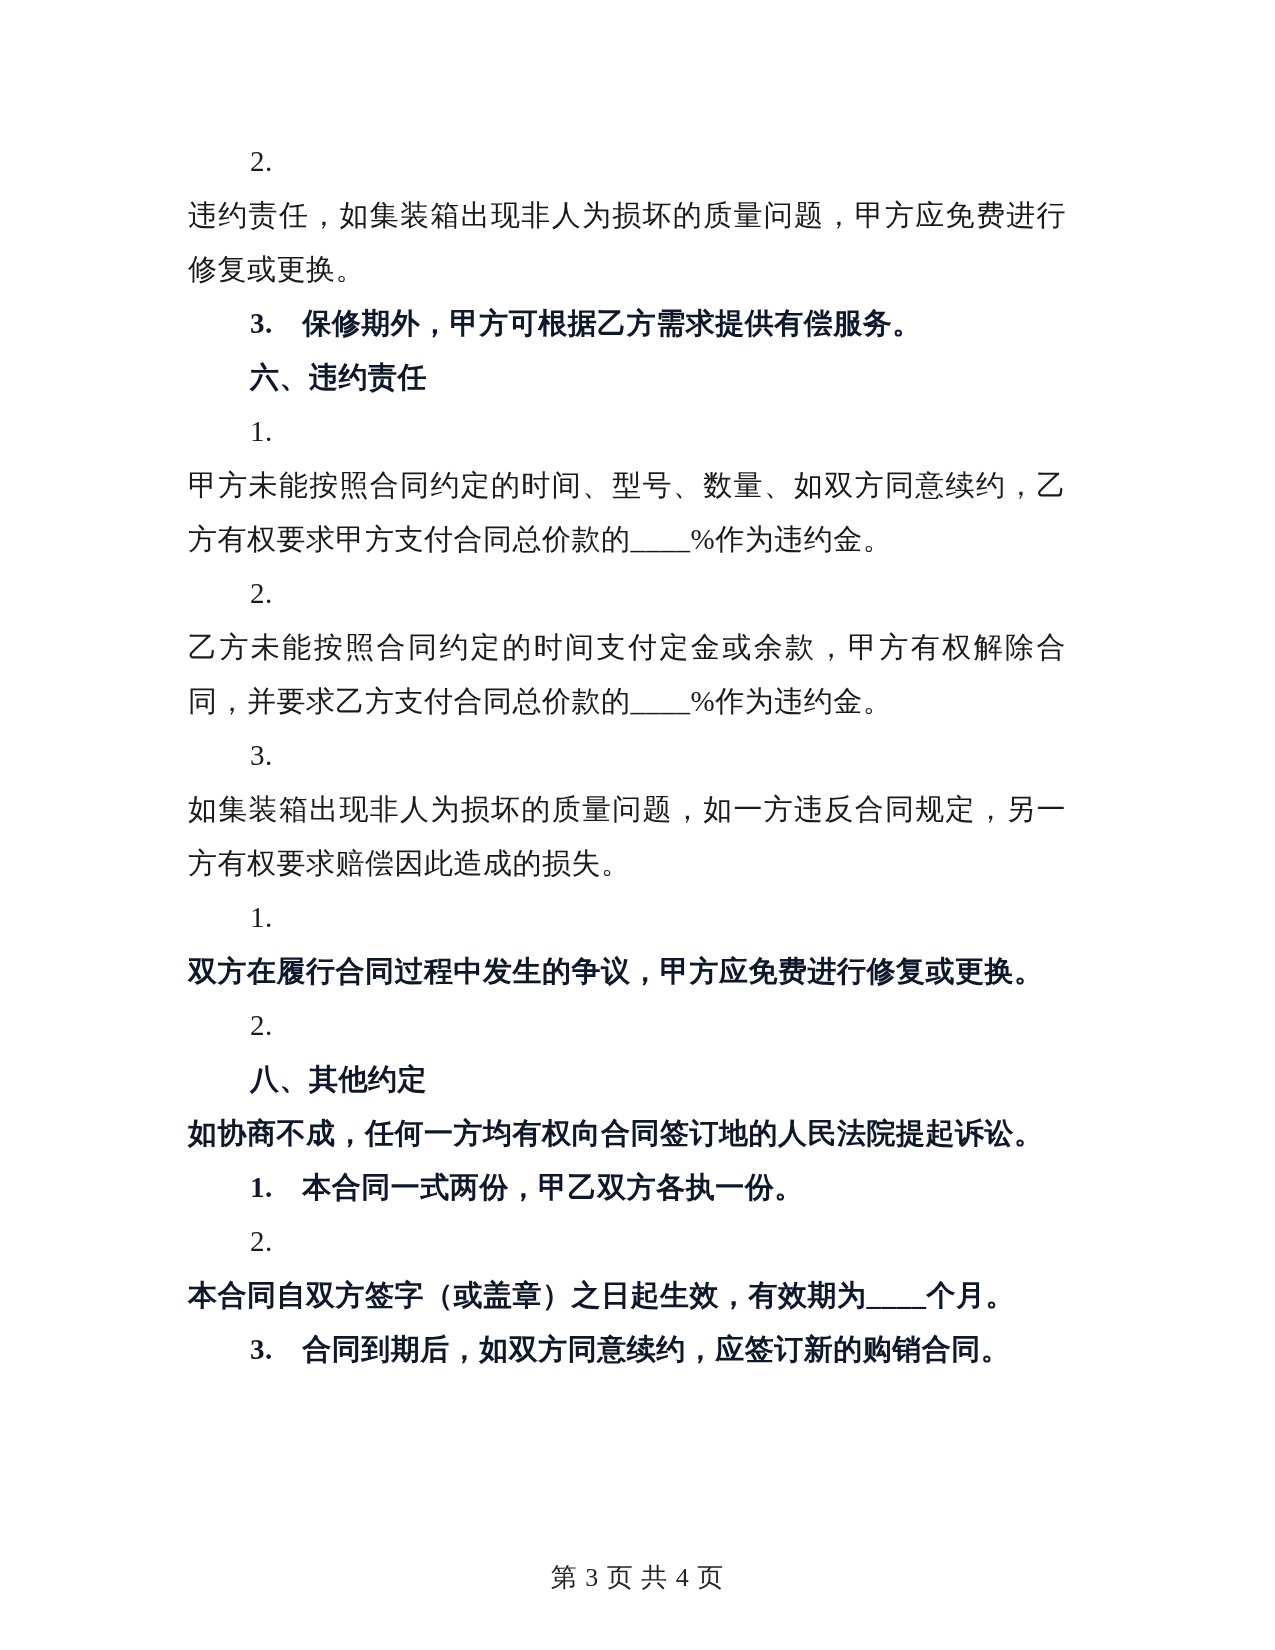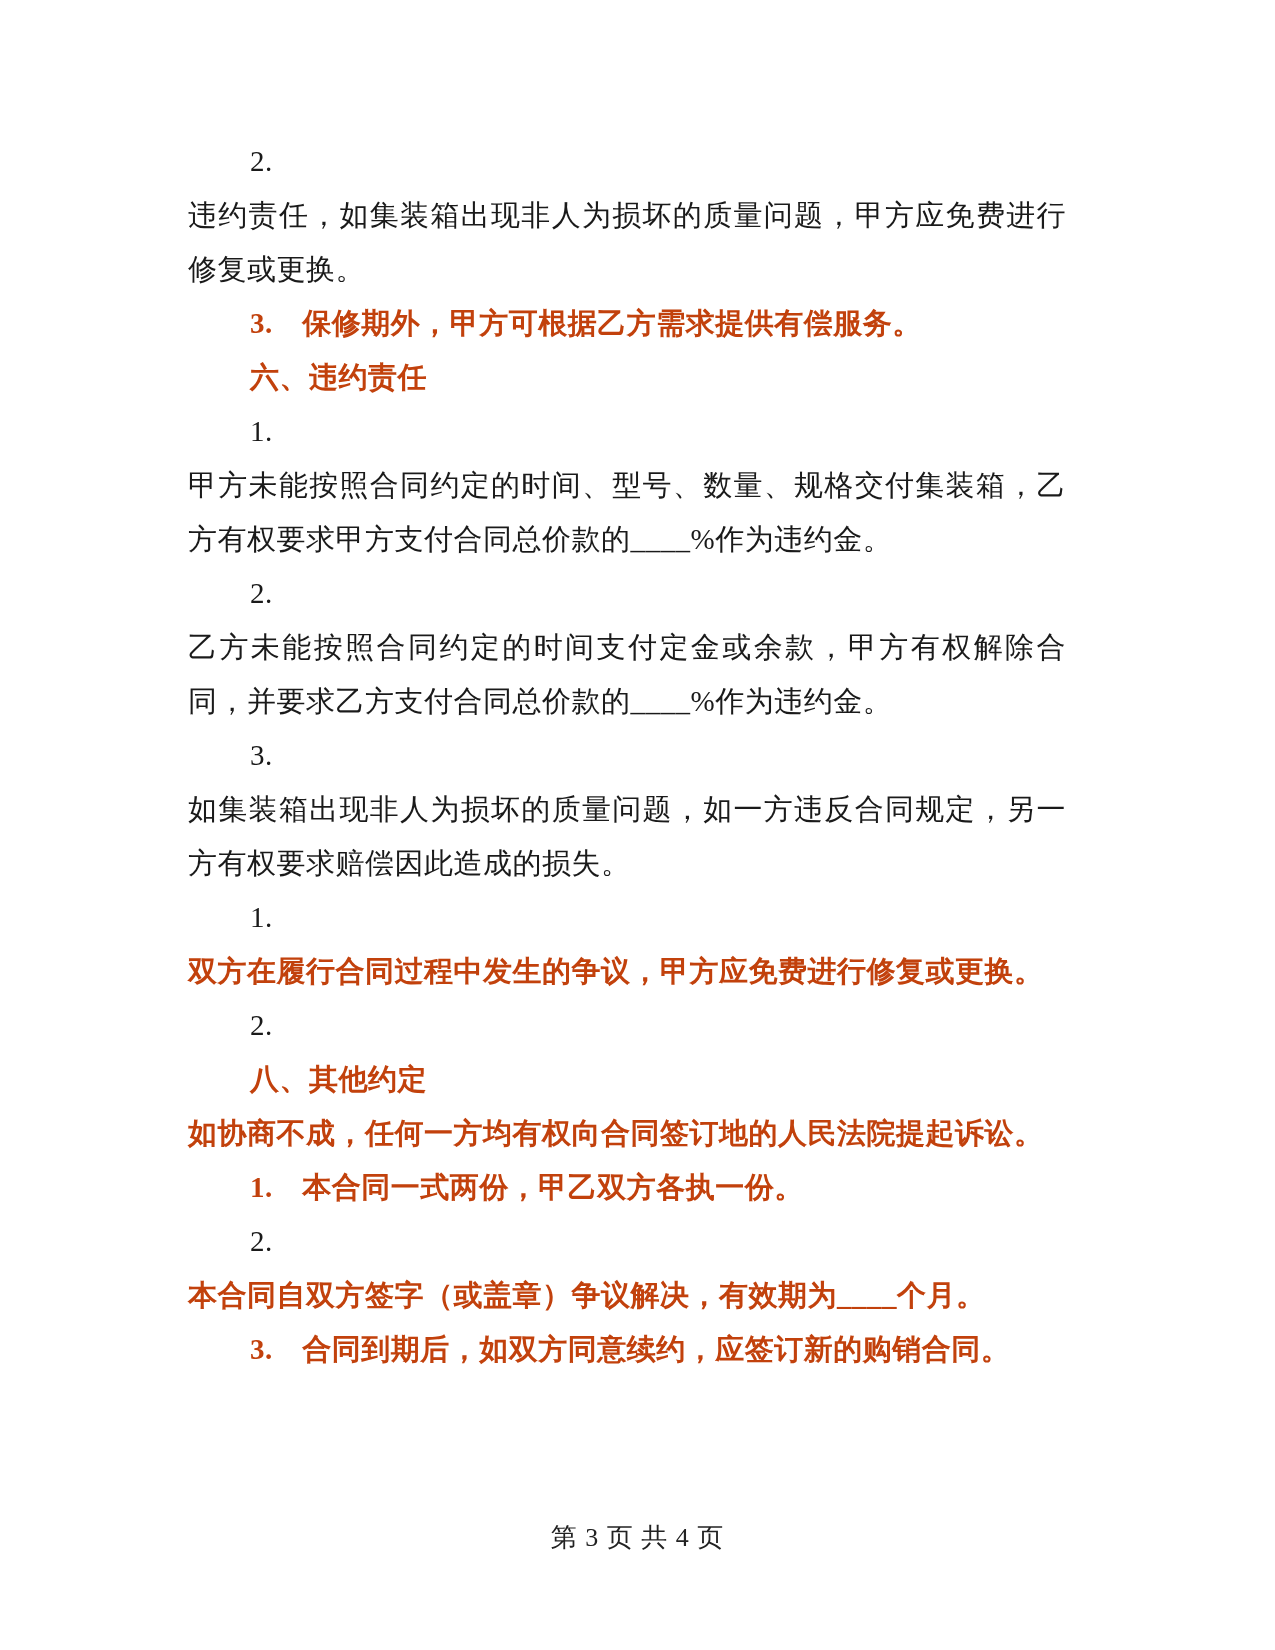--- a/index.html
+++ b/index.html
@@ -36,56 +36,56 @@
     line-height: 54px;
     letter-spacing: 0.5px;
     white-space: pre-wrap;
     text-align: justify;
   }
   p.indent {
     text-indent: 62px;
   }
   p.bold {
     font-weight: 700;
-    color: #c2410c;
+    color: #0f172a;
   }
   .footer {
     position: absolute;
     left: 0;
     right: 0;
-    top: 1520px;
+    top: 1560px;
     text-align: center;
     font-size: 26px;
     line-height: 36px;
     letter-spacing: 1px;
     color: #222222;
   }
 </style>
 </head>
 <body>
 
 <div class="page">
 
   <div class="content">
     <p class="line indent">2.</p>
     <p class="line">违约责任，如集装箱出现非人为损坏的质量问题，甲方应免费进行修复或更换。</p>
     <p class="line indent bold">3.　保修期外，甲方可根据乙方需求提供有偿服务。</p>
     <p class="line indent bold">六、违约责任</p>
     <p class="line indent">1.</p>
-    <p class="line">甲方未能按照合同约定的时间、型号、数量、规格交付集装箱，乙方有权要求甲方支付合同总价款的____%作为违约金。</p>
+    <p class="line">甲方未能按照合同约定的时间、型号、数量、如双方同意续约，乙方有权要求甲方支付合同总价款的____%作为违约金。</p>
     <p class="line indent">2.</p>
     <p class="line">乙方未能按照合同约定的时间支付定金或余款，甲方有权解除合同，并要求乙方支付合同总价款的____%作为违约金。</p>
     <p class="line indent">3.</p>
     <p class="line">如集装箱出现非人为损坏的质量问题，如一方违反合同规定，另一方有权要求赔偿因此造成的损失。</p>
     <p class="line indent">1.</p>
     <p class="line bold">双方在履行合同过程中发生的争议，甲方应免费进行修复或更换。</p>
     <p class="line indent">2.</p>
     <p class="line indent bold">八、其他约定</p>
     <p class="line bold">如协商不成，任何一方均有权向合同签订地的人民法院提起诉讼。</p>
     <p class="line indent bold">1.　本合同一式两份，甲乙双方各执一份。</p>
     <p class="line indent">2.</p>
-    <p class="line bold">本合同自双方签字（或盖章）争议解决，有效期为____个月。</p>
+    <p class="line bold">本合同自双方签字（或盖章）之日起生效，有效期为____个月。</p>
     <p class="line indent bold">3.　合同到期后，如双方同意续约，应签订新的购销合同。</p>
   </div>
 
   <div class="footer">第 3 页 共 4 页</div>
 
 </div>
 
 </body></html>

